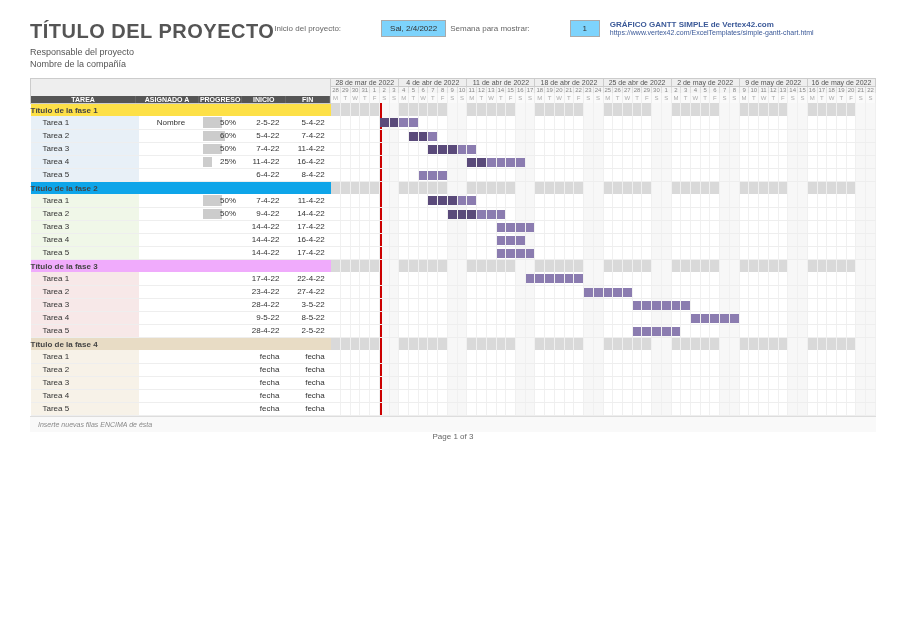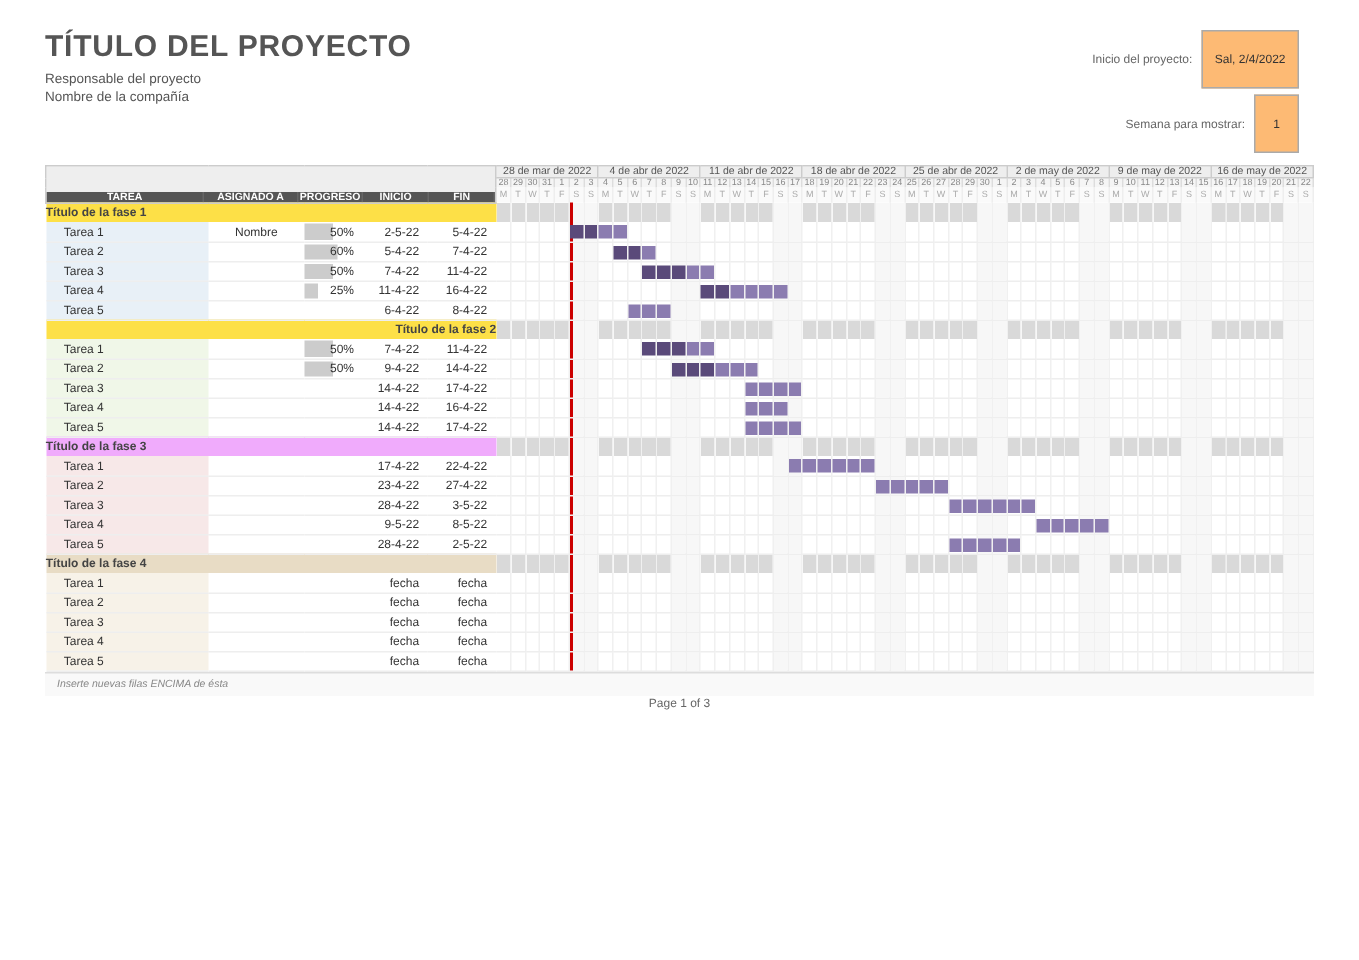--- a/index.html
+++ b/index.html
@@ -1,35 +1,35 @@
 <!DOCTYPE html>
 <html><head>
 <meta charset="utf-8">
 <style>
   * { box-sizing: border-box; }
   body { margin: 0; font-family: Arial, sans-serif; font-size: 9px; color: #333; padding: 20px 30px; width: 906px; }
-  .hdr { display: flex; justify-content: space-between; align-items: flex-start; margin-bottom: 8px; }
+  .hdr { display: flex; justify-content: flex-start; align-items: flex-start; margin-bottom: 8px; }
   .hdr-left h1 { margin: 0; font-size: 20px; font-weight: bold; color: #555; letter-spacing: 0.5px; }
   .hdr-left .sub { font-size: 9px; color: #555; margin-top: 4px; line-height: 1.3; }
-  .hdr-mid { display: flex; flex-direction: column; align-items: flex-end; gap: 4px; margin-right: 10px; }
+  .hdr-mid { display: flex; flex-direction: row; align-items: flex-end; gap: 4px; margin-right: 10px; }
   .hdr-mid .row { display: flex; align-items: center; gap: 6px; }
   .hdr-mid .lbl { font-size: 8px; color: #666; }
-  .hdr-mid .box { border: 1px solid #aaa; padding: 14px 8px; font-size: 8px; background: #fdba74; min-width: 60px; text-align: center; }
+  .hdr-mid .box { border: 1px solid #aaa; padding: 3px 8px; font-size: 8px; background: #7dd3fc; min-width: 60px; text-align: center; margin-left: 34px; }
   .hdr-right { font-size: 8px; text-align: left; }
   .hdr-right .title { color: #3b5998; font-weight: bold; }
   .hdr-right .link { color: #3b5998; font-size: 7px; }
   table.gantt { border-collapse: collapse; width: 100%; table-layout: fixed; }
   table.gantt th, table.gantt td { padding: 0; margin: 0; }
   .left-cols th { background: #555; color: #fff; font-size: 7px; font-weight: bold; text-align: center; padding: 4px 2px; border-right: 1px solid #666; }
   .week-hdr td { background: #eee; font-size: 7px; text-align: center; border: 1px solid #ccc; padding: 1px 0; color: #555; }
   .day-hdr td { background: #f5f5f5; font-size: 6px; text-align: center; border-right: 1px solid #ddd; color: #888; padding: 0; }
   .dow-hdr td { background: #fafafa; font-size: 6px; text-align: center; border-right: 1px solid #eee; color: #aaa; padding: 0; height: 10px; }
   .phase-row td { background: #d9d9d9; font-size: 8px; font-weight: bold; padding: 3px 6px; color: #444; }
   .phase-row.p1 td.name { background: #fde047; }
-  .phase-row.p2 td.name { background: #fde047; text-align: right; }
+  .phase-row.p2 td.name { background: #0ea5e9; }
   .phase-row.p3 td.name { background: #f0abfc; }
   .phase-row.p4 td.name { background: #e8dcc5; }
   .task-row td { padding: 2px 4px; font-size: 8px; border-bottom: 1px solid #eee; height: 13px; }
   .task-row.p1 td.name { background: #e8f0f7; }
   .task-row.p2 td.name { background: #f0f7e8; }
   .task-row.p3 td.name { background: #f7e8e8; }
   .task-row.p4 td.name { background: #f7f2e8; }
   .task-row td.name { padding-left: 12px; }
   .task-row td.prog { text-align: right; padding-right: 4px; position: relative; }
   .task-row td.prog .bar { position: absolute; left: 0; top: 1px; bottom: 1px; background: #ccc; z-index: 0; }
@@ -62,20 +62,24 @@
   </div>
   <div class="hdr-mid">
     <div class="row">
       <span class="lbl">Inicio del proyecto:</span>
       <span class="box">Sal, 2/4/2022</span>
     </div>
     <div class="row">
       <span class="lbl">Semana para mostrar:</span>
       <span class="box" style="min-width:30px">1</span>
     </div>
+  </div>
+  <div class="hdr-right">
+    <div class="title">GRÁFICO GANTT SIMPLE de Vertex42.com</div>
+    <div class="link">https://www.vertex42.com/ExcelTemplates/simple-gantt-chart.html</div>
   </div>
 </div>
 
 <table class="gantt">
   <colgroup id="cg">
       <col class="c-task">
       <col class="c-assign">
       <col class="c-prog">
       <col class="c-start">
       <col class="c-end">

